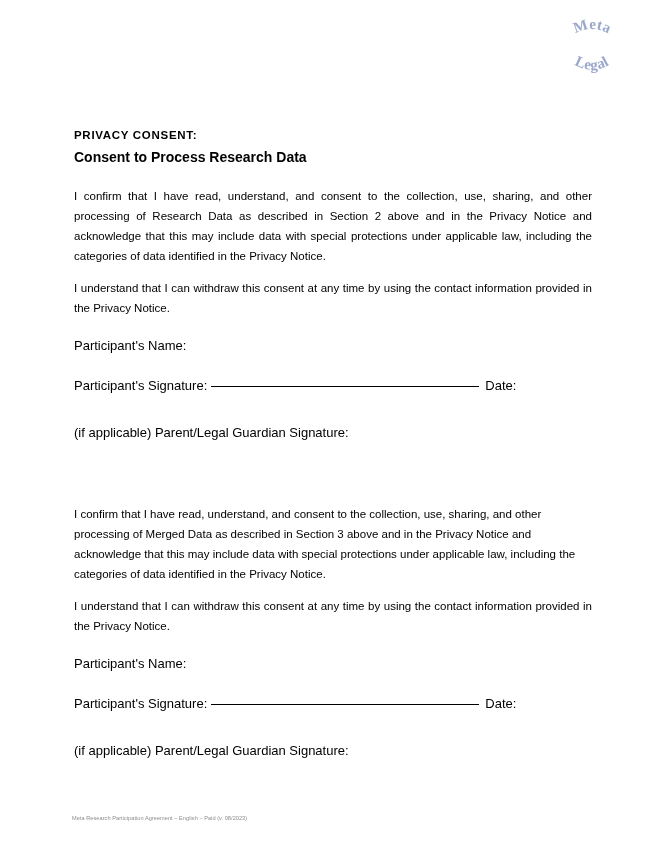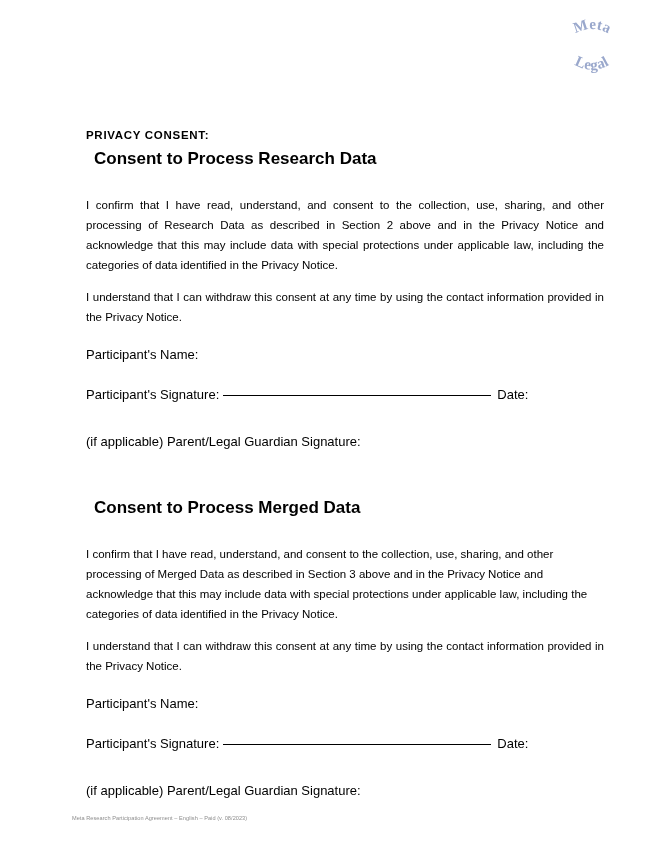--- a/index.html
+++ b/index.html
@@ -37,38 +37,38 @@
   #page {
     position: absolute;
     left: 0;
     top: 0;
     width: 664px;
     height: 851px;
   }
 
   .content {
     position: absolute;
-    left: 86px;
+    left: 74px;
     top: 128px;
     width: 518px;
   }
 
   .doc-title {
     font-size: 11.5px;
     font-weight: bold;
     letter-spacing: 0.7px;
     line-height: 15px;
     margin: 0 0 7px 0;
   }
 
   .section-head {
-    font-size: 17px;
+    font-size: 14px;
     font-weight: bold;
     line-height: 15px;
-    margin: 8px;
+    margin: 0;
   }
 
   .para {
     font-size: 11.5px;
     line-height: 20px;
     margin: 0;
     text-align: justify;
   }
   .para.ragged {
     text-align: left;
@@ -158,21 +158,20 @@
       <div class="gap-xl"></div>
 
       <p class="field-line">
         <span>(if applicable) Parent/Legal Guardian Signature:</span>
       </p>
     </div>
 
     <div class="gap-xxl"></div>
 
     <div>
-      <p class="section-head">Consent to Process Merged Data</p>
 
       <div class="gap-md"></div>
 
       <p class="para ragged">I confirm that I have read, understand, and consent to the collection, use, sharing, and other processing of Merged Data as described in Section 3 above and in the Privacy Notice and acknowledge that this may include data with special protections under applicable law, including the categories of data identified in the Privacy Notice.</p>
 
       <div class="gap-sm"></div>
 
       <p class="para">I understand that I can withdraw this consent at any time by using the contact information provided in the Privacy Notice.</p>
 
       <div class="gap-md"></div>

